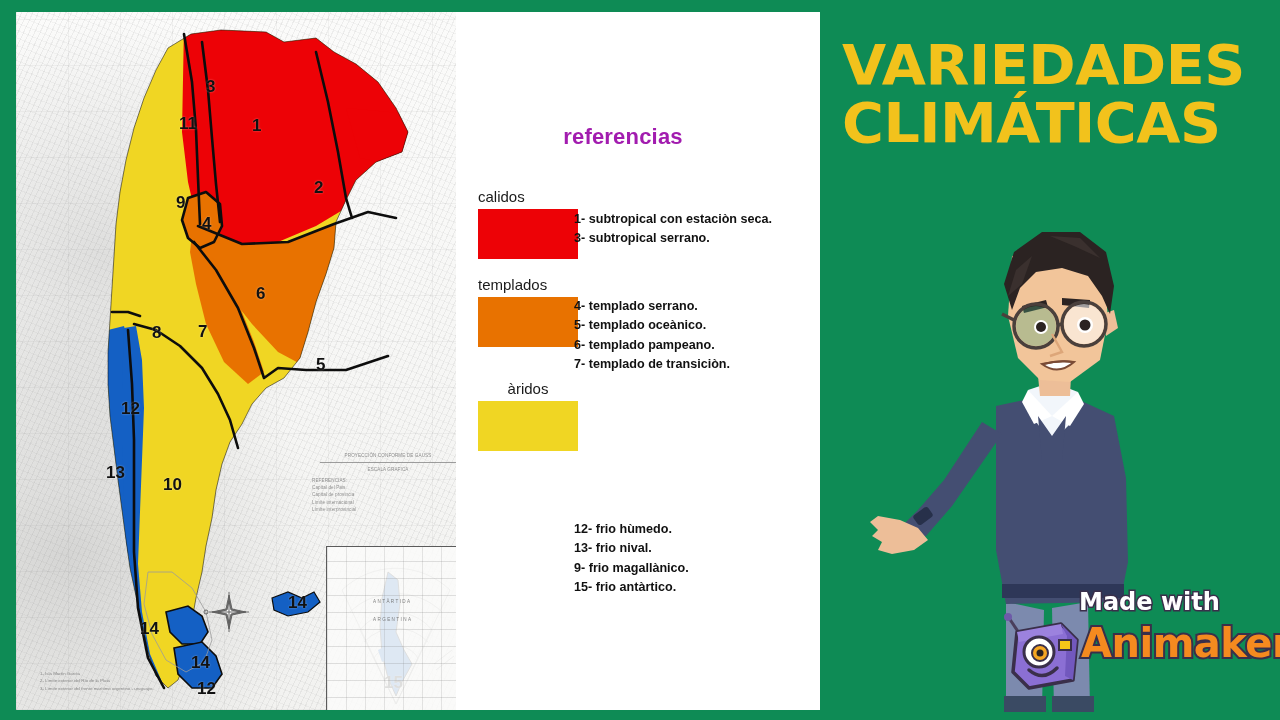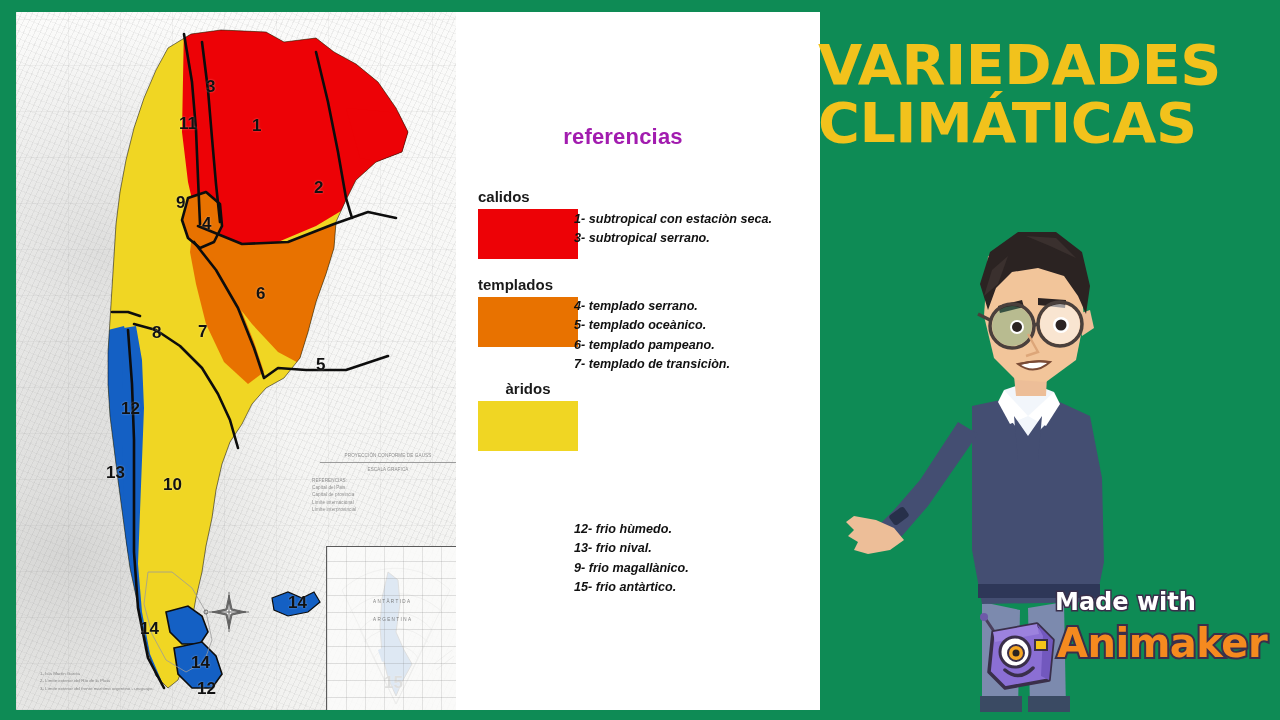--- a/index.html
+++ b/index.html
@@ -64,30 +64,30 @@
     position:absolute; font-size:4.6px; color:#6a6a6a; letter-spacing:1.4px; opacity:.85;
   }
 
   
   .legend { position:absolute; left:440px; top:0; width:364px; height:698px; background:#fff; }
   .legend-title {
     position:absolute; left:52px; top:112px; width:230px; text-align:center;
     font-size:22px; font-weight:700; color:#a21caf; letter-spacing:.2px;
   }
   .cat { position:absolute; }
-  .cat-name { font-size:15px; font-weight:700; color:#1a1a1a; margin-bottom:4px; }
+  .cat-name { font-size:15px; font-weight:400; color:#1a1a1a; margin-bottom:4px; }
   .cat-name.center { text-align:center; width:100px; }
   .swatch { width:100px; height:50px; }
   .cat-items {
     position:absolute; left:118px; font-size:12.6px; color:#111; line-height:1.53;
-    font-weight:600; white-space:nowrap;font-style:italic;
-  }
-
-  
-  .right { position:absolute; left:796px; top:0; width:460px; height:720px; }
+    font-weight:600; white-space:nowrap;
+  }
+
+  
+  .right { position:absolute; left:820px; top:0; width:460px; height:720px; }
   .headline {
     position:absolute; left:22px; top:36px; width:430px;
     color:#F2C21C; font-weight:700; font-size:56px; line-height:1.04;
     letter-spacing:-0.5px; font-family:"DejaVu Sans", sans-serif;
     transform:scaleX(1.02); transform-origin:left top;
   }
   .headline .l2 { display:block; }
 
   .character { position:absolute; left:36px; top:210px; width:320px; height:510px; }
 

